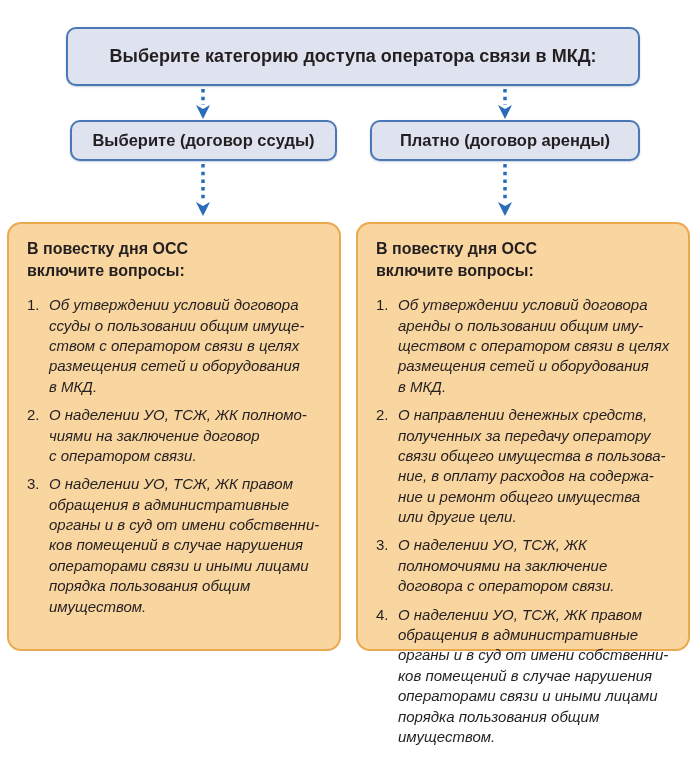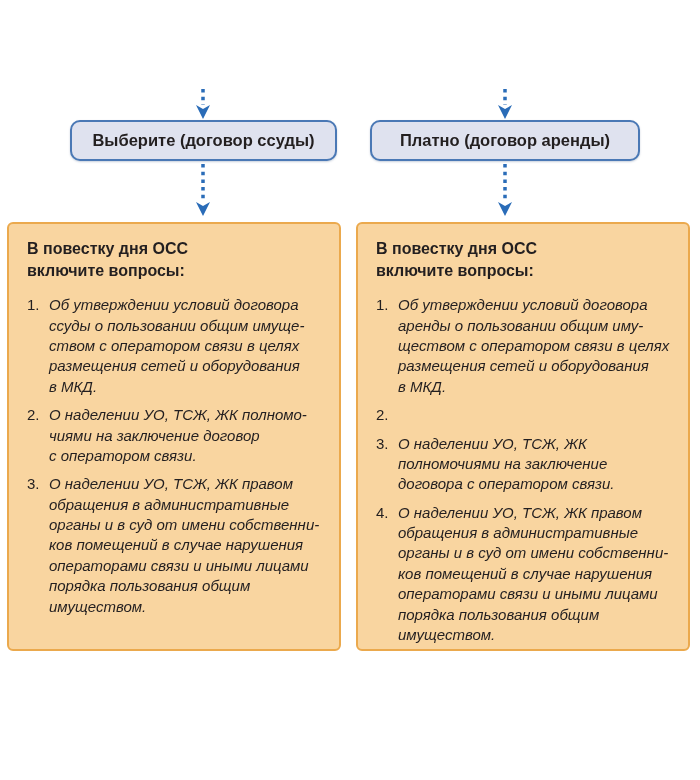--- a/index.html
+++ b/index.html
@@ -39,21 +39,21 @@
   .arrow svg{display:block;}
   .a1l{left:192px;top:88px;}
   .a1r{left:494px;top:88px;}
   .a2l{left:192px;top:163px;}
   .a2r{left:494px;top:163px;}
   .panel{
     position:absolute;
     top:222px;width:334px;height:429px;
     background:var(--panel_fill);
     border:2px solid var(--panel_border);
-    border-radius:6px;
+    border-radius:14px;
     padding:14px 10px 0 18px;
   }
   .panel-left{left:7px;}
   .panel-right{left:356px;}
   .panel-heading{
     font-size:16px;font-weight:bold;line-height:1.35;
     white-space:pre-line;
     margin-bottom:14px;
   }
   .q-item{
@@ -62,20 +62,23 @@
     margin-bottom:8px;
   }
   .q-num{width:22px;flex-shrink:0;}
   .q-text{white-space:pre-line;font-style:italic;}
 </style>
 </head>
 <body>
 
 <div id="canvas">
 
+  <div class="node top-box">
+    <span>Выберите категорию доступа оператора связи в МКД:</span>
+  </div>
 
   <div class="arrow a1l">
     <svg width="22" height="32" viewBox="0 0 22 32" aria-hidden="true">
       <line x1="11" y1="1" x2="11" y2="17" stroke="var(--arrow_blue)" stroke-width="3.5" stroke-dasharray="3.5 4.2"></line>
       <polygon points="4,17 11,31 18,17 11,21" fill="var(--arrow_blue)"></polygon>
     </svg>
   </div>
   <div class="arrow a1r">
     <svg width="22" height="32" viewBox="0 0 22 32" aria-hidden="true">
       <line x1="11" y1="1" x2="11" y2="17" stroke="var(--arrow_blue)" stroke-width="3.5" stroke-dasharray="3.5 4.2"></line>
@@ -138,20 +141,26 @@
     <div class="q-item">
       <span class="q-num">1.</span>
       <span class="q-text">Об утверждении условий договора
 аренды о пользовании общим иму-
 ществом с оператором связи в целях
 размещения сетей и оборудования
 в МКД.</span>
     </div>
     <div class="q-item">
       <span class="q-num">2.</span>
+      <span class="q-text">О направлении денежных средств,
+полученных за передачу оператору
+связи общего имущества в пользова-
+ние, в оплату расходов на содержа-
+ние и ремонт общего имущества
+или другие цели.</span>
     </div>
     <div class="q-item">
       <span class="q-num">3.</span>
       <span class="q-text">О наделении УО, ТСЖ, ЖК
 полномочиями на заключение
 договора с оператором связи.</span>
     </div>
     <div class="q-item">
       <span class="q-num">4.</span>
       <span class="q-text">О наделении УО, ТСЖ, ЖК правом

